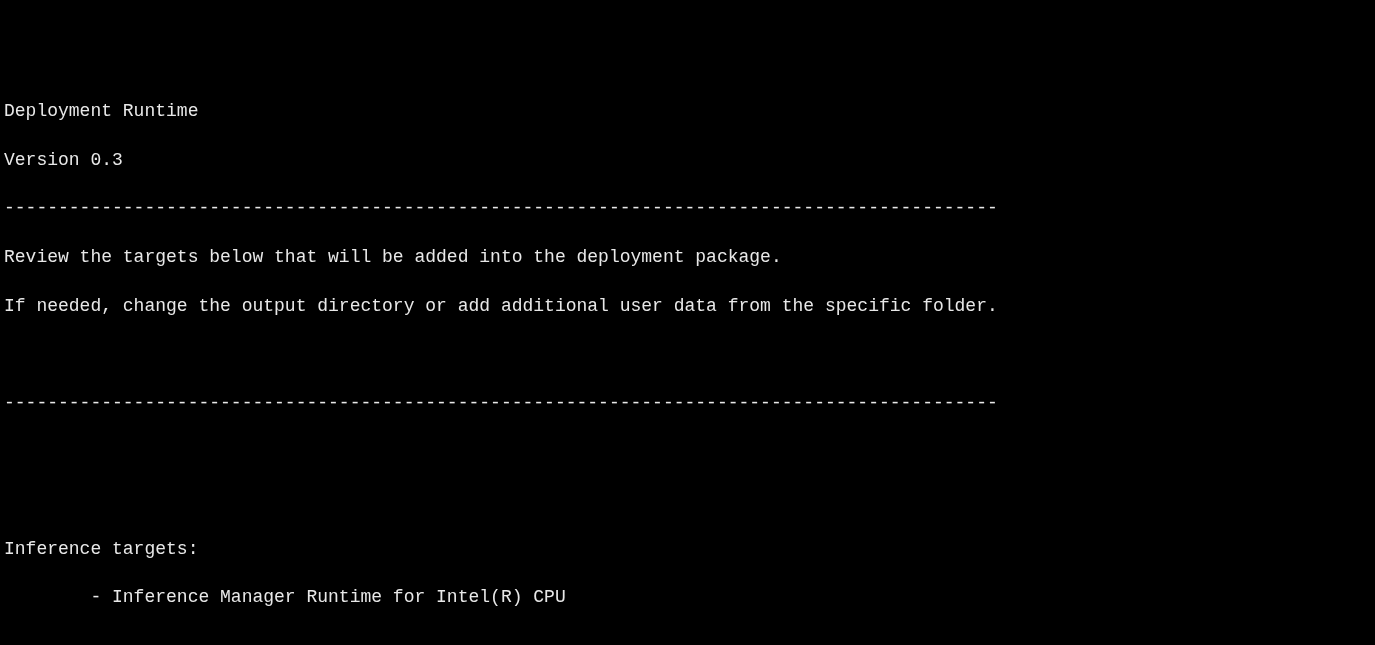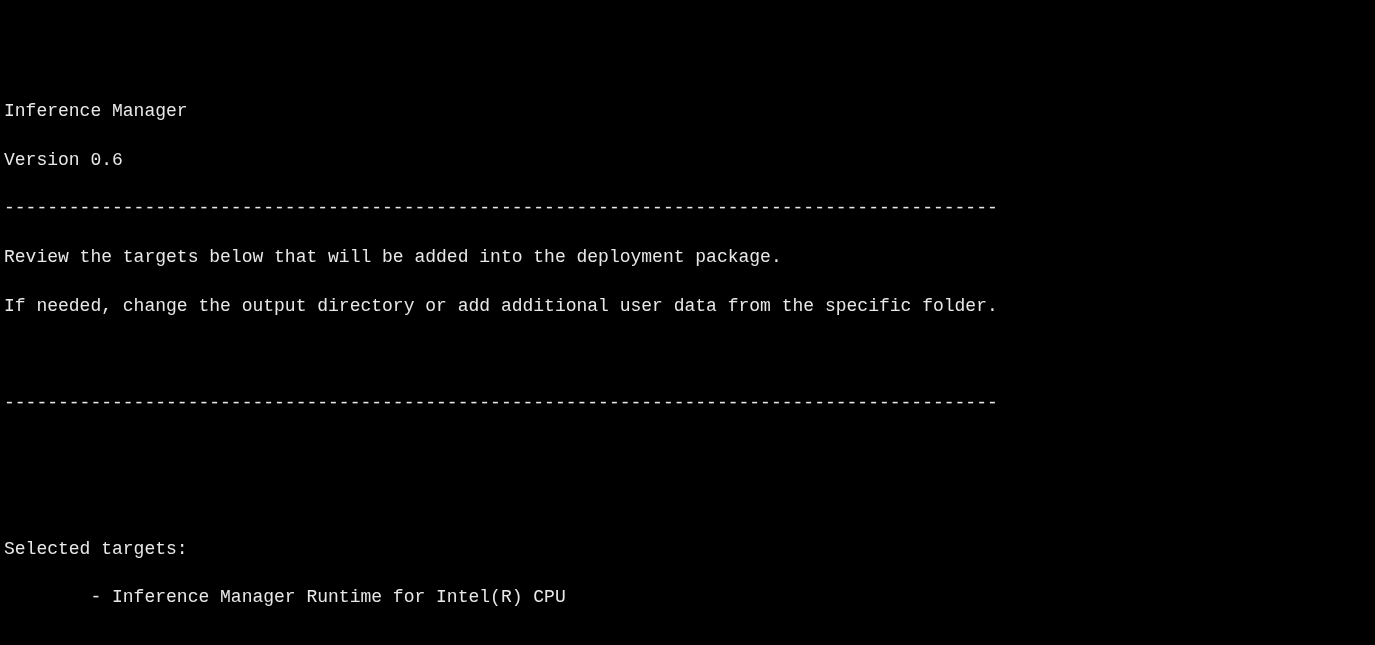--- a/index.html
+++ b/index.html
@@ -21,30 +21,30 @@
     }
     .line {
       display: block;
     }
   </style>
 </head>
 <body>
 
 
 
-<span class="line">Inference Manager</span>
-<span class="line">Version 0.6</span>
+<span class="line">Deployment Runtime</span>
+<span class="line">Version 0.3</span>
 <span class="line">--------------------------------------------------------------------------------------------</span>
 <span class="line">Review the targets below that will be added into the deployment package.</span>
 <span class="line">If needed, change the output directory or add additional user data from the specific folder.</span>
 <span class="line"> </span>
 <span class="line">--------------------------------------------------------------------------------------------</span>
 <span class="line"> </span>
 <span class="line"> </span>
-<span class="line">Selected targets:</span>
+<span class="line">Inference targets:</span>
 <span class="line">        - Inference Manager Runtime for Intel(R) CPU</span>
 <span class="line"> </span>
 
 
 
 
 
 
 
 

